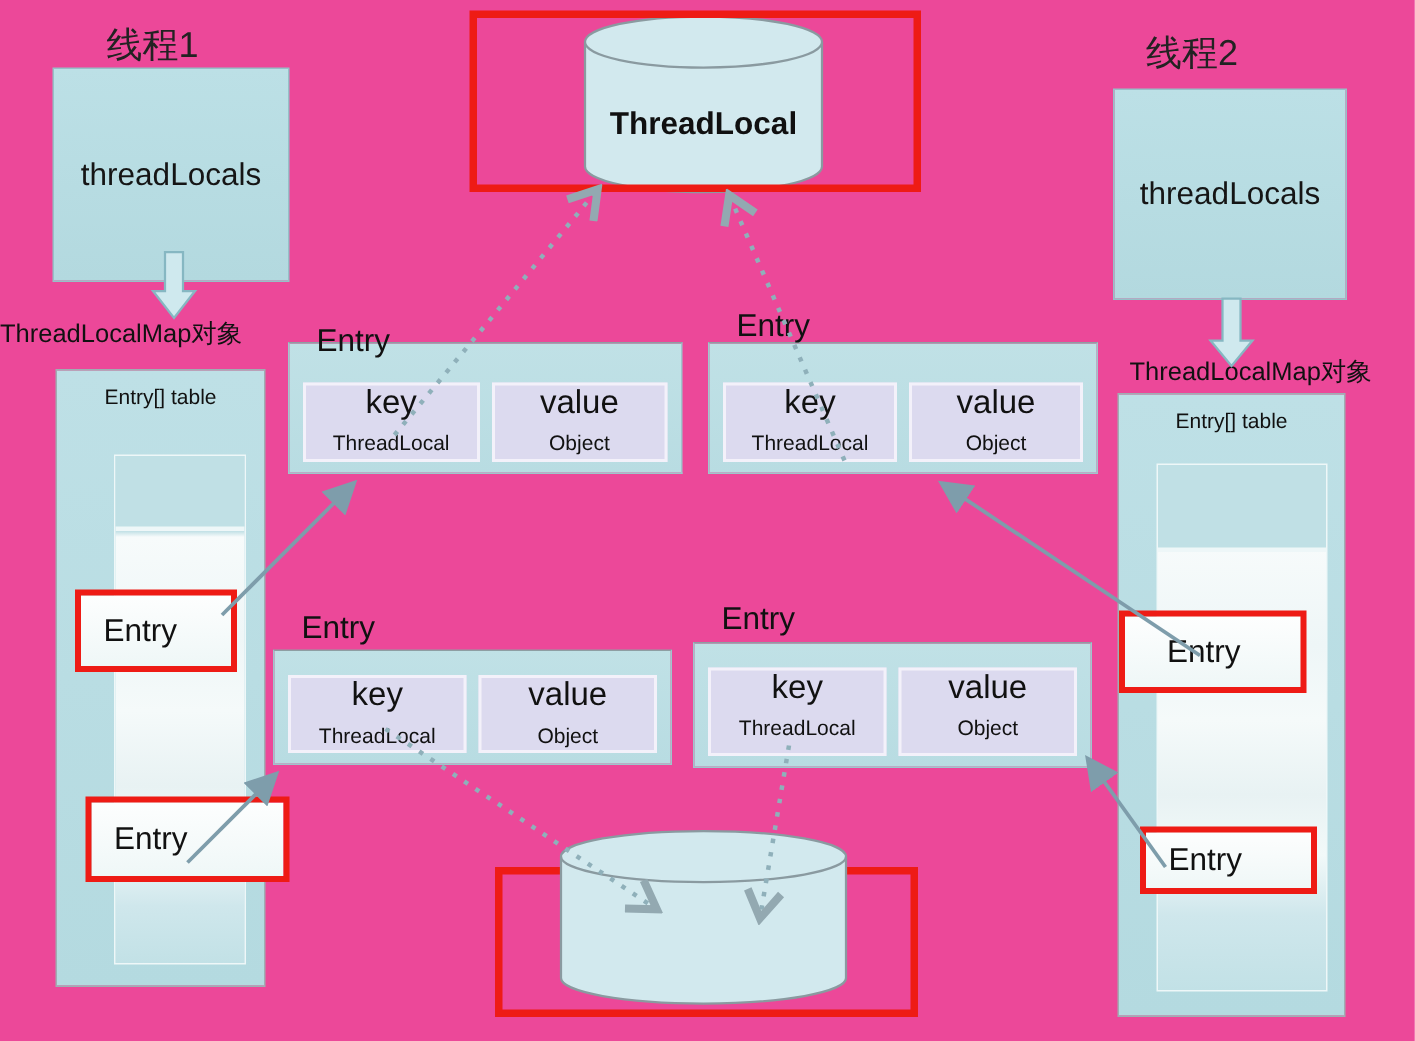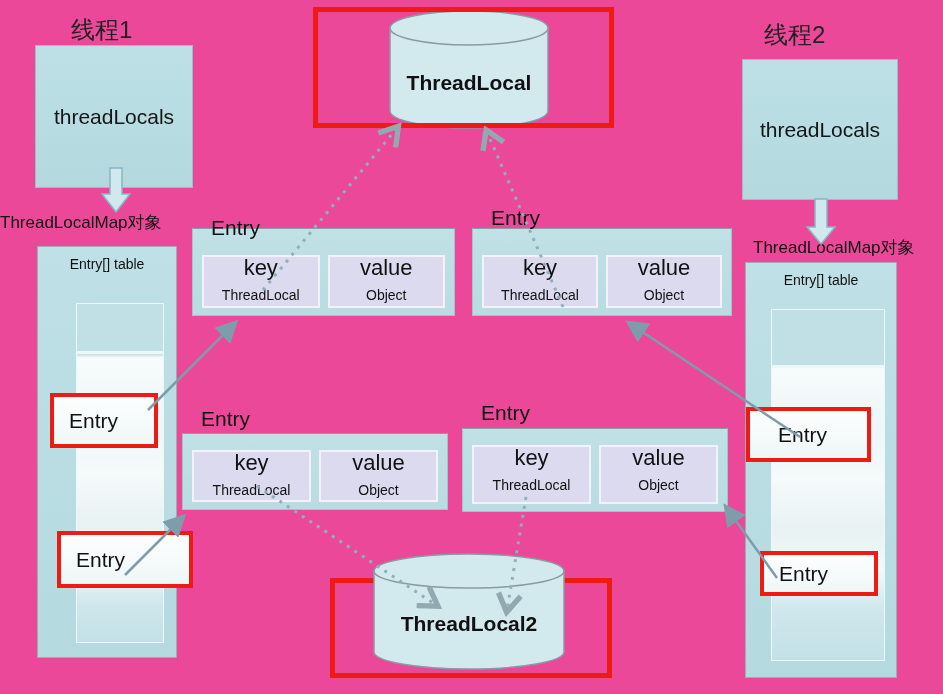--- a/index.html
+++ b/index.html
@@ -132,21 +132,20 @@
     <ellipse cx="81" cy="20" rx="79" ry="17" fill="#d2e9ee" stroke="#8a9aa0" stroke-width="1.5"></ellipse>
   </svg>
   <div class="abs cyl-label" style="left:390px; top:71px; width:158px;">ThreadLocal</div>
   <div class="abs red-frame frame-top" style="left:313px; top:7px; width:301px; height:121px;"></div>
 
   <div class="abs red-frame frame-bottom" style="left:330px; top:578px; width:282px; height:100px;"></div>
   <svg class="abs cyl-bottom-svg" style="left:372px; top:552px;" width="194" height="125" viewBox="0 0 194 125">
     <path d="M2,19 L2,100 A95,17 0 0 0 192,100 L192,19" fill="#d2e9ee" stroke="#8a9aa0" stroke-width="1.5"></path>
     <ellipse cx="97" cy="19" rx="95" ry="17" fill="#d2e9ee" stroke="#8a9aa0" stroke-width="1.5"></ellipse>
   </svg>
-  <div class="abs cyl-label" style="left:374px; top:612px; width:190px;">ThreadLocal2</div>
 
   <div class="abs entry-table t1">
     <div class="et-title">Entry</div>
     <div class="et-cells">
       <div class="et-cell">
         <div class="et-head">key</div>
         <div class="et-val">ThreadLocal</div>
       </div>
       <div class="et-cell">
         <div class="et-head">value</div>

